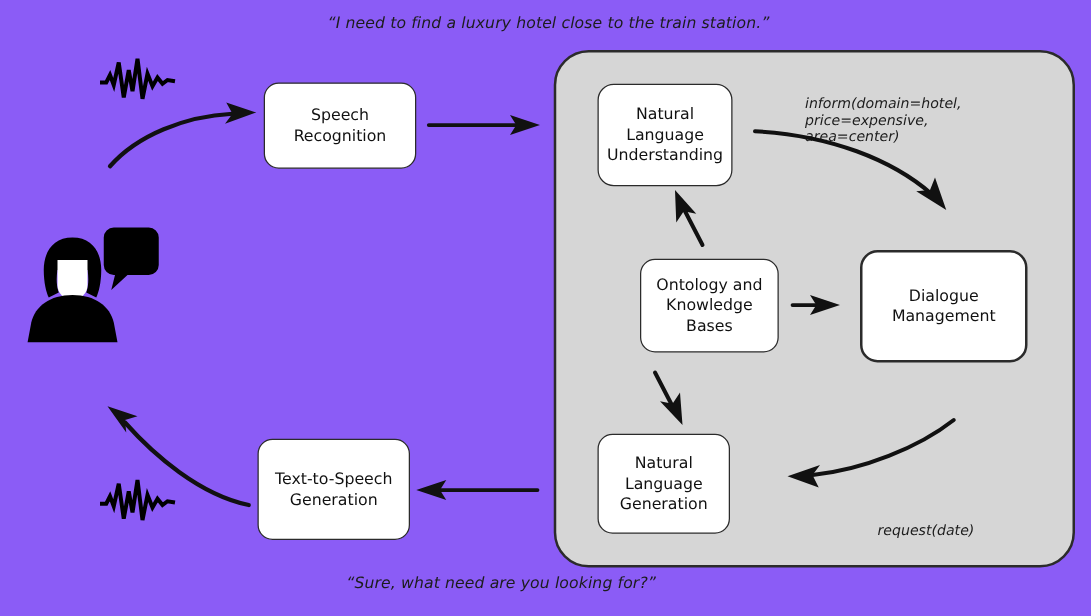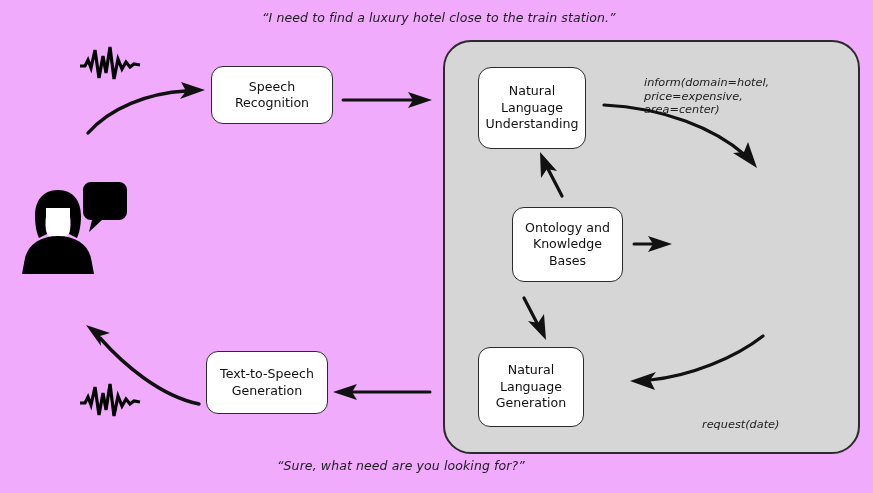--- a/index.html
+++ b/index.html
@@ -12,21 +12,21 @@
     height: 493px;
     position: relative;
     overflow: hidden;
     font-family: "DejaVu Sans", sans-serif;
   }
   #stage {
     position: absolute;
     left: 0; top: 0;
     width: 873px;
     height: 493px;
-    background: #f0abfc;
+    background: #8b5cf6;
   }
 
   
   .caption {
     position: absolute;
     font-family: "DejaVu Sans", sans-serif;
     font-style: italic;
     font-size: 12.5px;
     color: #1c1c1c;
     white-space: nowrap;
@@ -61,26 +61,26 @@
     text-align: center;
   }
   .module .label {
     font-family: "DejaVu Sans", sans-serif;
     font-size: 12.6px;
     line-height: 16.5px;
     color: #111111;
     white-space: pre-line;
   }
 
-  #box-speech-recognition { left: 211px; top: 66px;  width: 122px; height: 58px; }
+  #box-speech-recognition { left: 211px; top: 66px;  width: 122px; height: 69px; }
   #box-nlu               { left: 478px; top: 67px;  width: 108px; height: 82px; border-radius: 13px; }
   #box-ontology          { left: 512px; top: 207px; width: 111px; height: 75px; }
   #box-dialogue-mgmt     { left: 688px; top: 200px; width: 134px; height: 90px; border-width: 2px; border-radius: 14px; }
   #box-nlg               { left: 478px; top: 347px; width: 106px; height: 80px; }
-  #box-tts               { left: 206px; top: 351px; width: 122px; height: 63px; }
+  #box-tts               { left: 206px; top: 351px; width: 122px; height: 81px; }
 
   
   .annotation {
     position: absolute;
     font-family: "DejaVu Sans", sans-serif;
     font-style: italic;
     font-size: 11.3px;
     line-height: 13.5px;
     color: #1c1c1c;
     white-space: pre-line;
@@ -138,20 +138,24 @@
 Language
 Understanding</span>
   </div>
 
   <div class="module" id="box-ontology">
     <span class="label">Ontology and
 Knowledge
 Bases</span>
   </div>
 
+  <div class="module" id="box-dialogue-mgmt">
+    <span class="label">Dialogue
+Management</span>
+  </div>
 
   <div class="module" id="box-nlg">
     <span class="label">Natural
 Language
 Generation</span>
   </div>
 
   <div class="module" id="box-tts">
     <span class="label">Text-to-Speech
 Generation</span>

